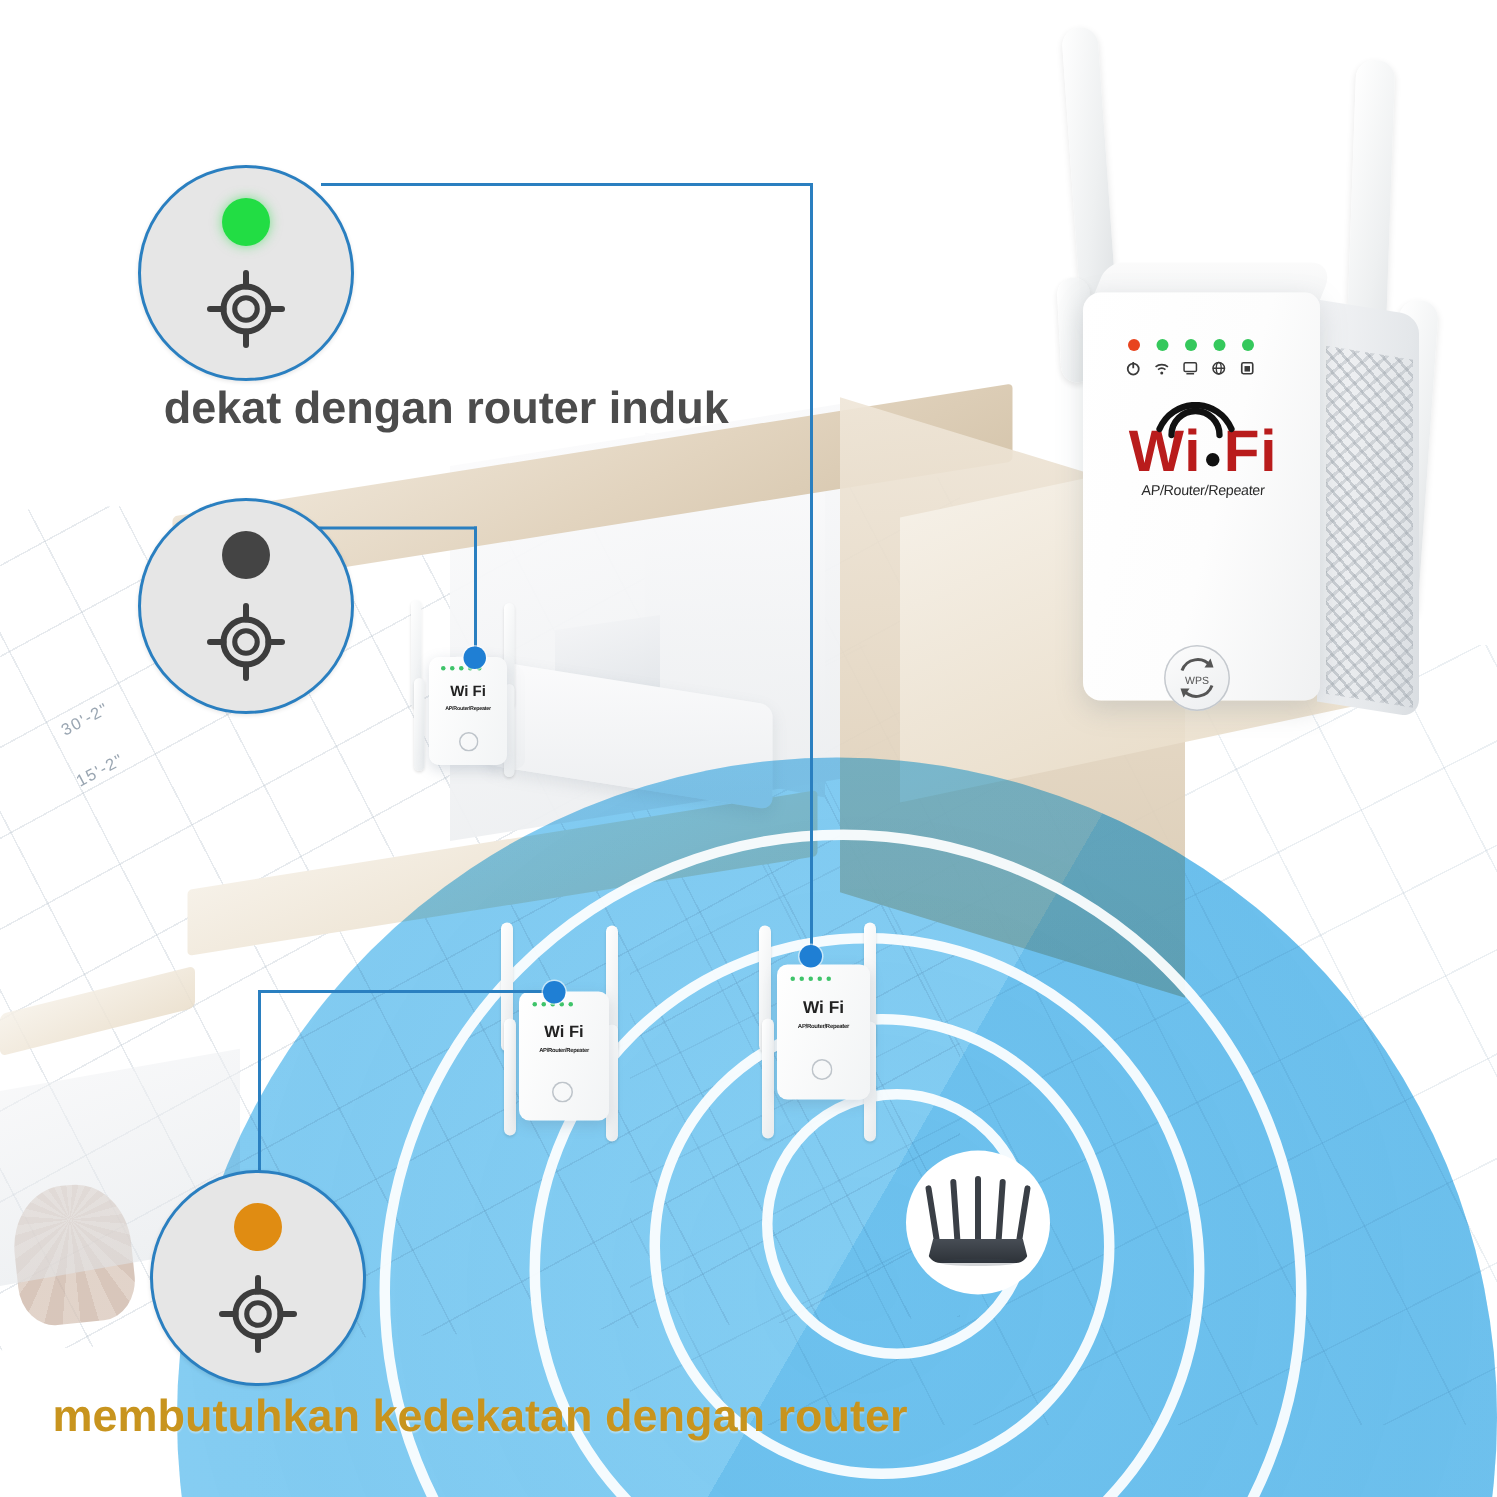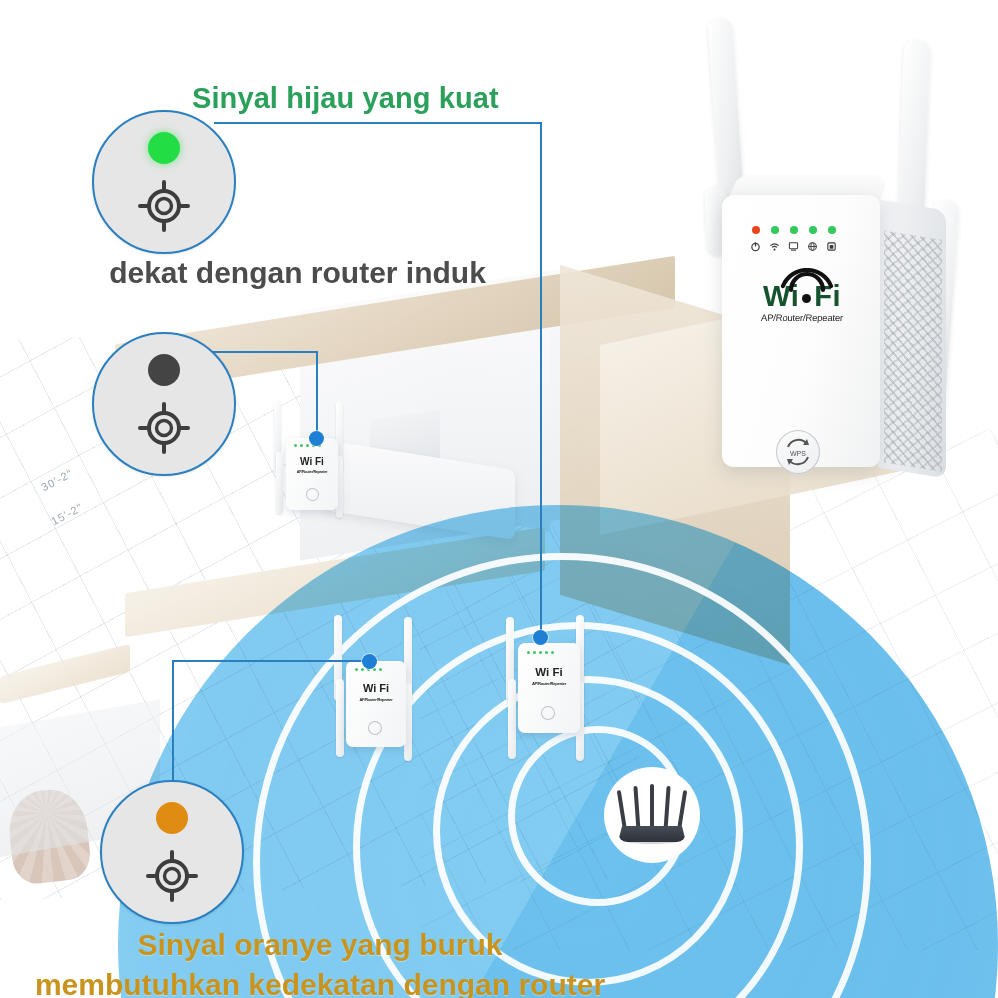--- a/index.html
+++ b/index.html
@@ -110,21 +110,21 @@
     overflow:hidden;
   }
   .hero-mesh{position:absolute;inset:30px 4px 6px 6px;
     background-image:repeating-linear-gradient(45deg, rgba(150,158,166,.42) 0 2px, transparent 2px 7px),
                      repeating-linear-gradient(-45deg, rgba(150,158,166,.30) 0 2px, transparent 2px 7px);}
   .hero-leds{position:absolute;left:52px;top:216px;display:flex;gap:11px;align-items:flex-start;}
   .hled{width:8px;height:8px;border-radius:50%;}
   .hero-iconrow{position:absolute;left:50px;top:228px;display:flex;gap:11px;}
   .hico{width:8px;height:12px;}
   .hero-logo{position:absolute;left:46px;top:272px;width:112px;text-align:center;}
-  .hero-wifi-txt{font-size:29px;font-weight:bold;color:#14532d;letter-spacing:.5px;line-height:1;}
+  .hero-wifi-txt{font-size:39px;font-weight:bold;color:#b91c1c;letter-spacing:.5px;line-height:1;}
   .hero-sub{font-size:9.5px;color:#2a2a2a;letter-spacing:-.2px;transform:skewX(-4deg);margin-top:1px;}
   .hero-wps{position:absolute;left:76px;top:420px;width:44px;height:44px;border-radius:50%;
             background:linear-gradient(150deg,#fcfcfc,#eceef0);
             box-shadow:inset 0 0 0 1px rgba(180,186,192,.75);}
 
   
   .mini{position:absolute;}
   .mini .m-ant{position:absolute;background:linear-gradient(100deg,#ffffff,#e8ebed);
                border-radius:6px;box-shadow:0 1px 2px rgba(0,0,0,.12);}
   .mini .m-body{position:absolute;background:linear-gradient(110deg,#ffffff,#f2f4f5);
@@ -393,24 +393,22 @@
         <circle cx="28" cy="28" r="15" fill="none" stroke="#3d3d3d" stroke-width="4"></circle>
         <circle cx="28" cy="28" r="7.5" fill="none" stroke="#3d3d3d" stroke-width="3.4"></circle>
         <line x1="28" y1="4" x2="28" y2="13" stroke="#3d3d3d" stroke-width="4" stroke-linecap="round"></line>
         <line x1="28" y1="43" x2="28" y2="52" stroke="#3d3d3d" stroke-width="4" stroke-linecap="round"></line>
         <line x1="4" y1="28" x2="13" y2="28" stroke="#3d3d3d" stroke-width="4" stroke-linecap="round"></line>
         <line x1="43" y1="28" x2="52" y2="28" stroke="#3d3d3d" stroke-width="4" stroke-linecap="round"></line>
       </svg>
     </div>
   </div>
 
-  <div class="cap cap-green" style="left:192px;top:82px;">Sinyal hijau yang kuat</div>
 
   <div class="cap cap-grey" style="left:60px;top:253px;width:475px;">
     <div>dekat dengan router induk</div>
   </div>
 
   <div class="cap cap-orange" style="left:20px;top:925px;width:600px;">
-    <div>Sinyal oranye yang buruk</div>
     <div>membutuhkan kedekatan dengan router</div>
   </div>
 
 </div>
 
 </body></html>

